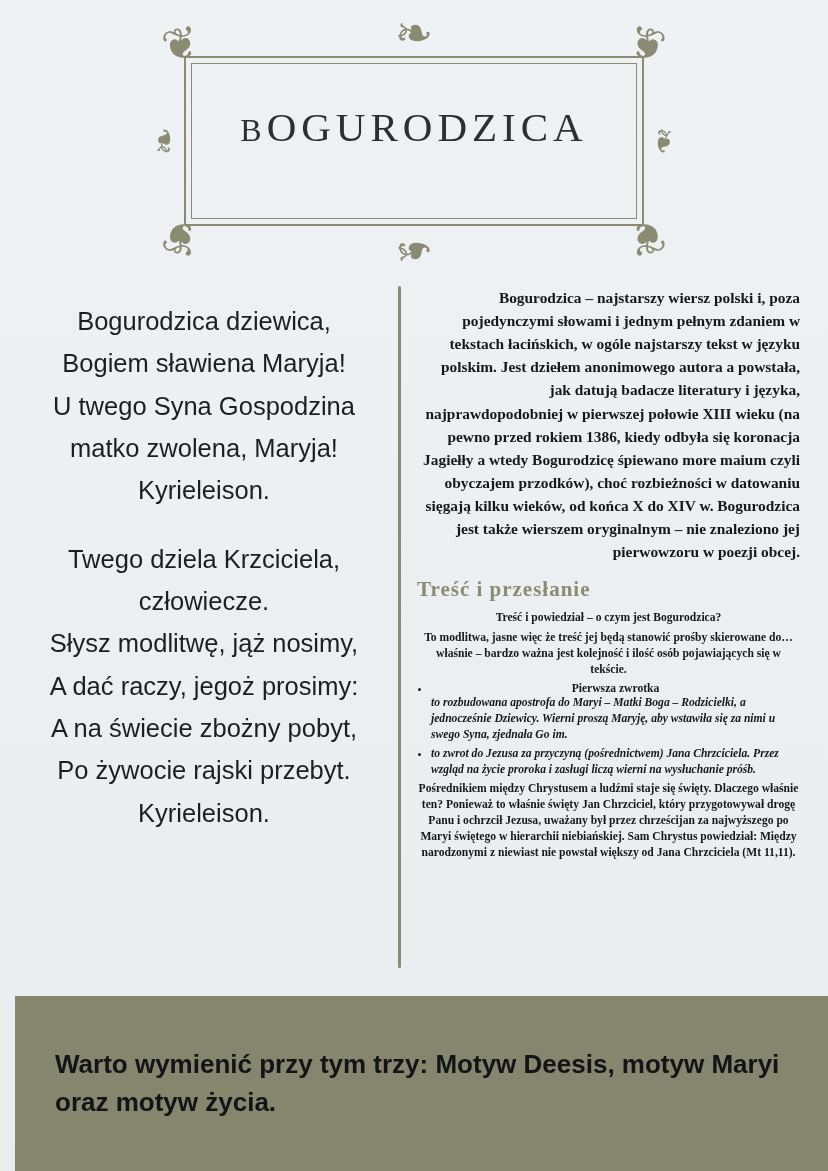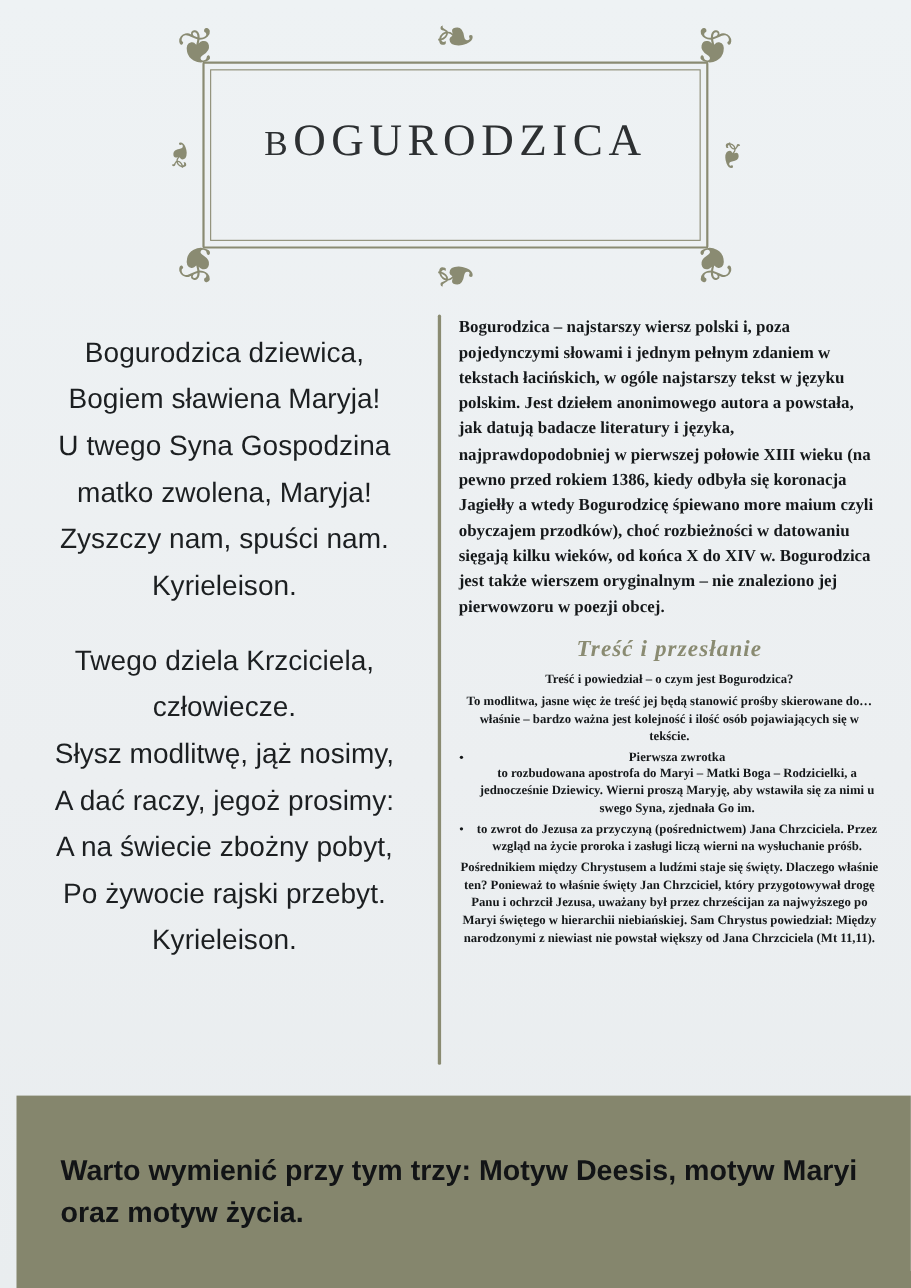--- a/index.html
+++ b/index.html
@@ -120,31 +120,29 @@
     flex: 1;
     padding-top: 14px;
     padding-right: 10px;
   }
   .intro-par {
     font-family: "Liberation Serif", serif;
     font-weight: bold;
     font-size: 15.4px;
     line-height: 1.5;
     color: #15181a;
-    text-align: left;
+    text-align: right;
     margin: 0 0 14px 0;
   }
 
   .section-heading {
     font-family: "Liberation Serif", serif;
-    font-style: italic;
     font-weight: bold;
     font-size: 21px;
     color: #8a8b72;
-    text-align: center;
     letter-spacing: 1px;
     margin: 4px 0 8px 0;
   }
 
   .sub-block {
     font-family: "Liberation Serif", serif;
     font-weight: bold;
     font-size: 11.6px;
     line-height: 1.38;
     color: #15181a;
@@ -167,22 +165,23 @@
     font-size: 11.6px;
     text-align: center;
     color: #15181a;
   }
   .bullets .b-text {
     display: block;
     font-family: "Liberation Serif", serif;
     font-weight: bold;
     font-size: 11.6px;
     line-height: 1.38;
-    text-align: center;
-    color: #15181a;
+    text-align: left;
+    color: #15181a;
+    font-style: italic;
   }
 
   
   .footer-banner {
     position: absolute;
     left: 0;
     bottom: 0;
     width: 828px;
     height: 175px;
     background: #85866d;
@@ -224,21 +223,20 @@
 
   <div class="body-area">
 
     <div class="col-left">
       <div class="poem">
         <div class="stanza">
           <div class="line">Bogurodzica dziewica,</div>
           <div class="line">Bogiem sławiena Maryja!</div>
           <div class="line">U twego Syna Gospodzina</div>
           <div class="line">matko zwolena, Maryja!</div>
-          <div class="line">Zyszczy nam, spuści nam.</div>
           <div class="line">Kyrieleison.</div>
         </div>
         <div class="stanza">
           <div class="line">Twego dziela Krzciciela,</div>
           <div class="line">człowiecze.</div>
           <div class="line">Słysz modlitwę, jąż nosimy,</div>
           <div class="line">A dać raczy, jegoż prosimy:</div>
           <div class="line">A na świecie zbożny pobyt,</div>
           <div class="line">Po żywocie rajski przebyt.</div>
           <div class="line">Kyrieleison.</div>

